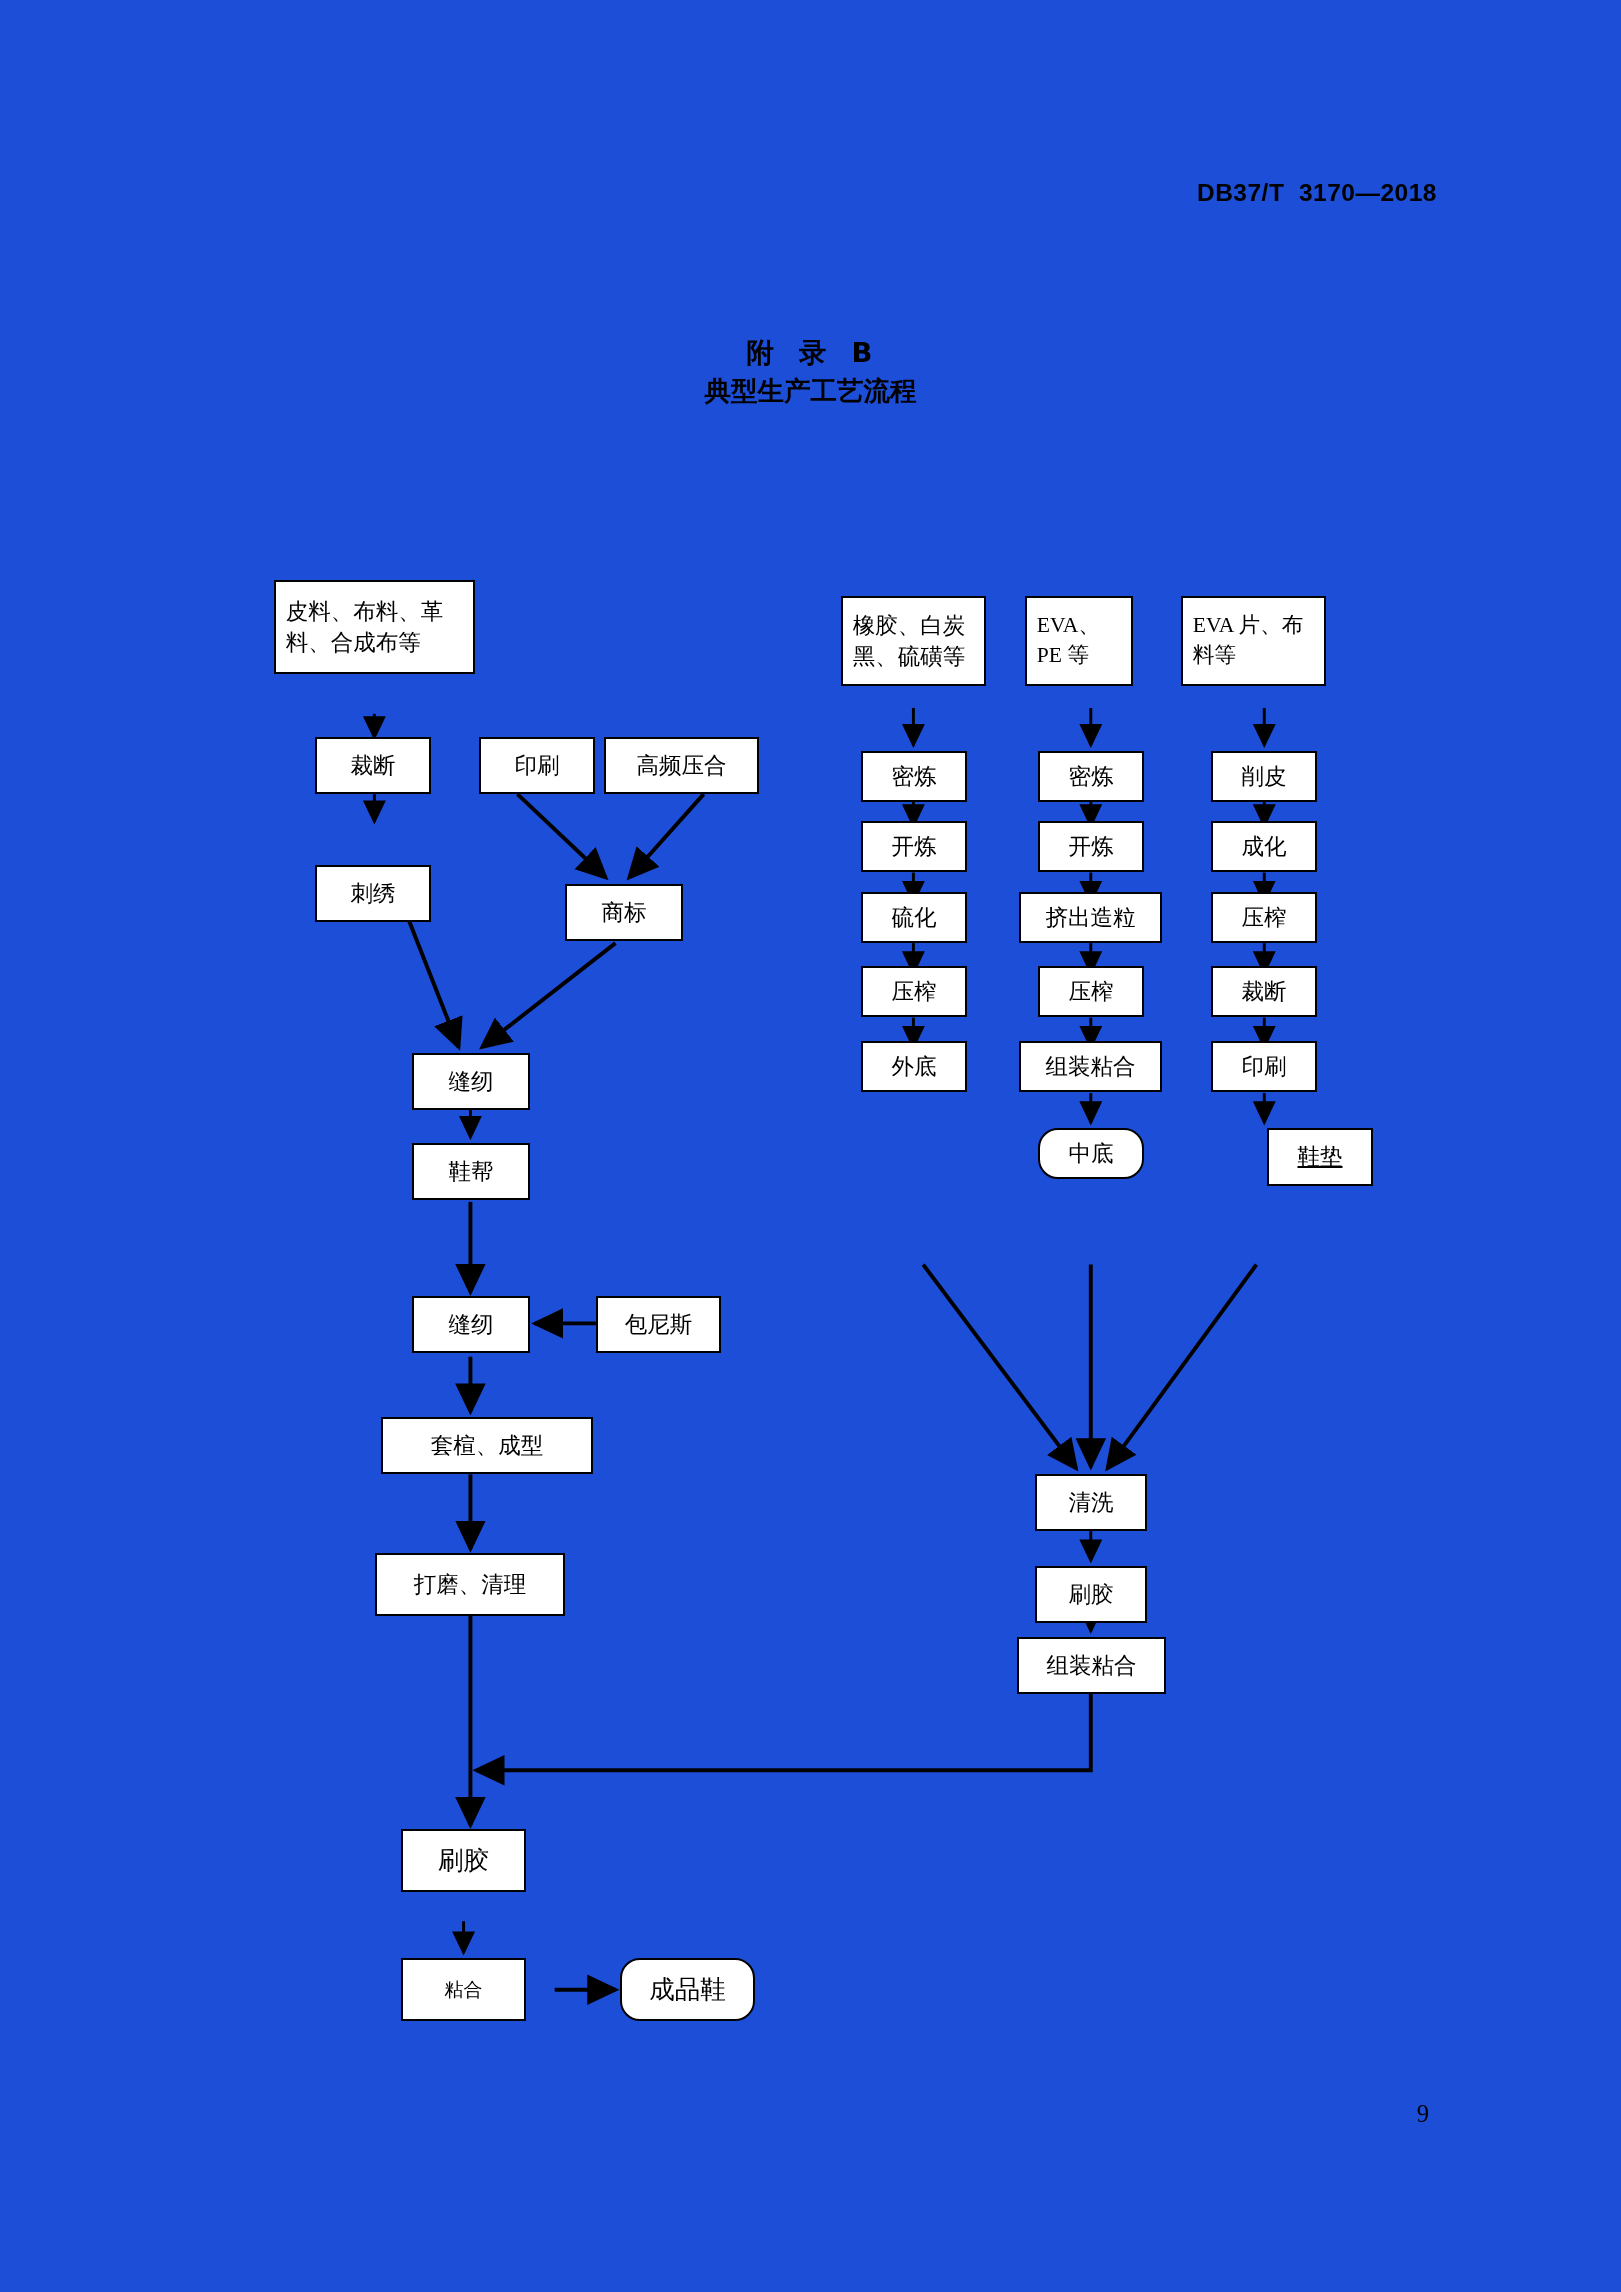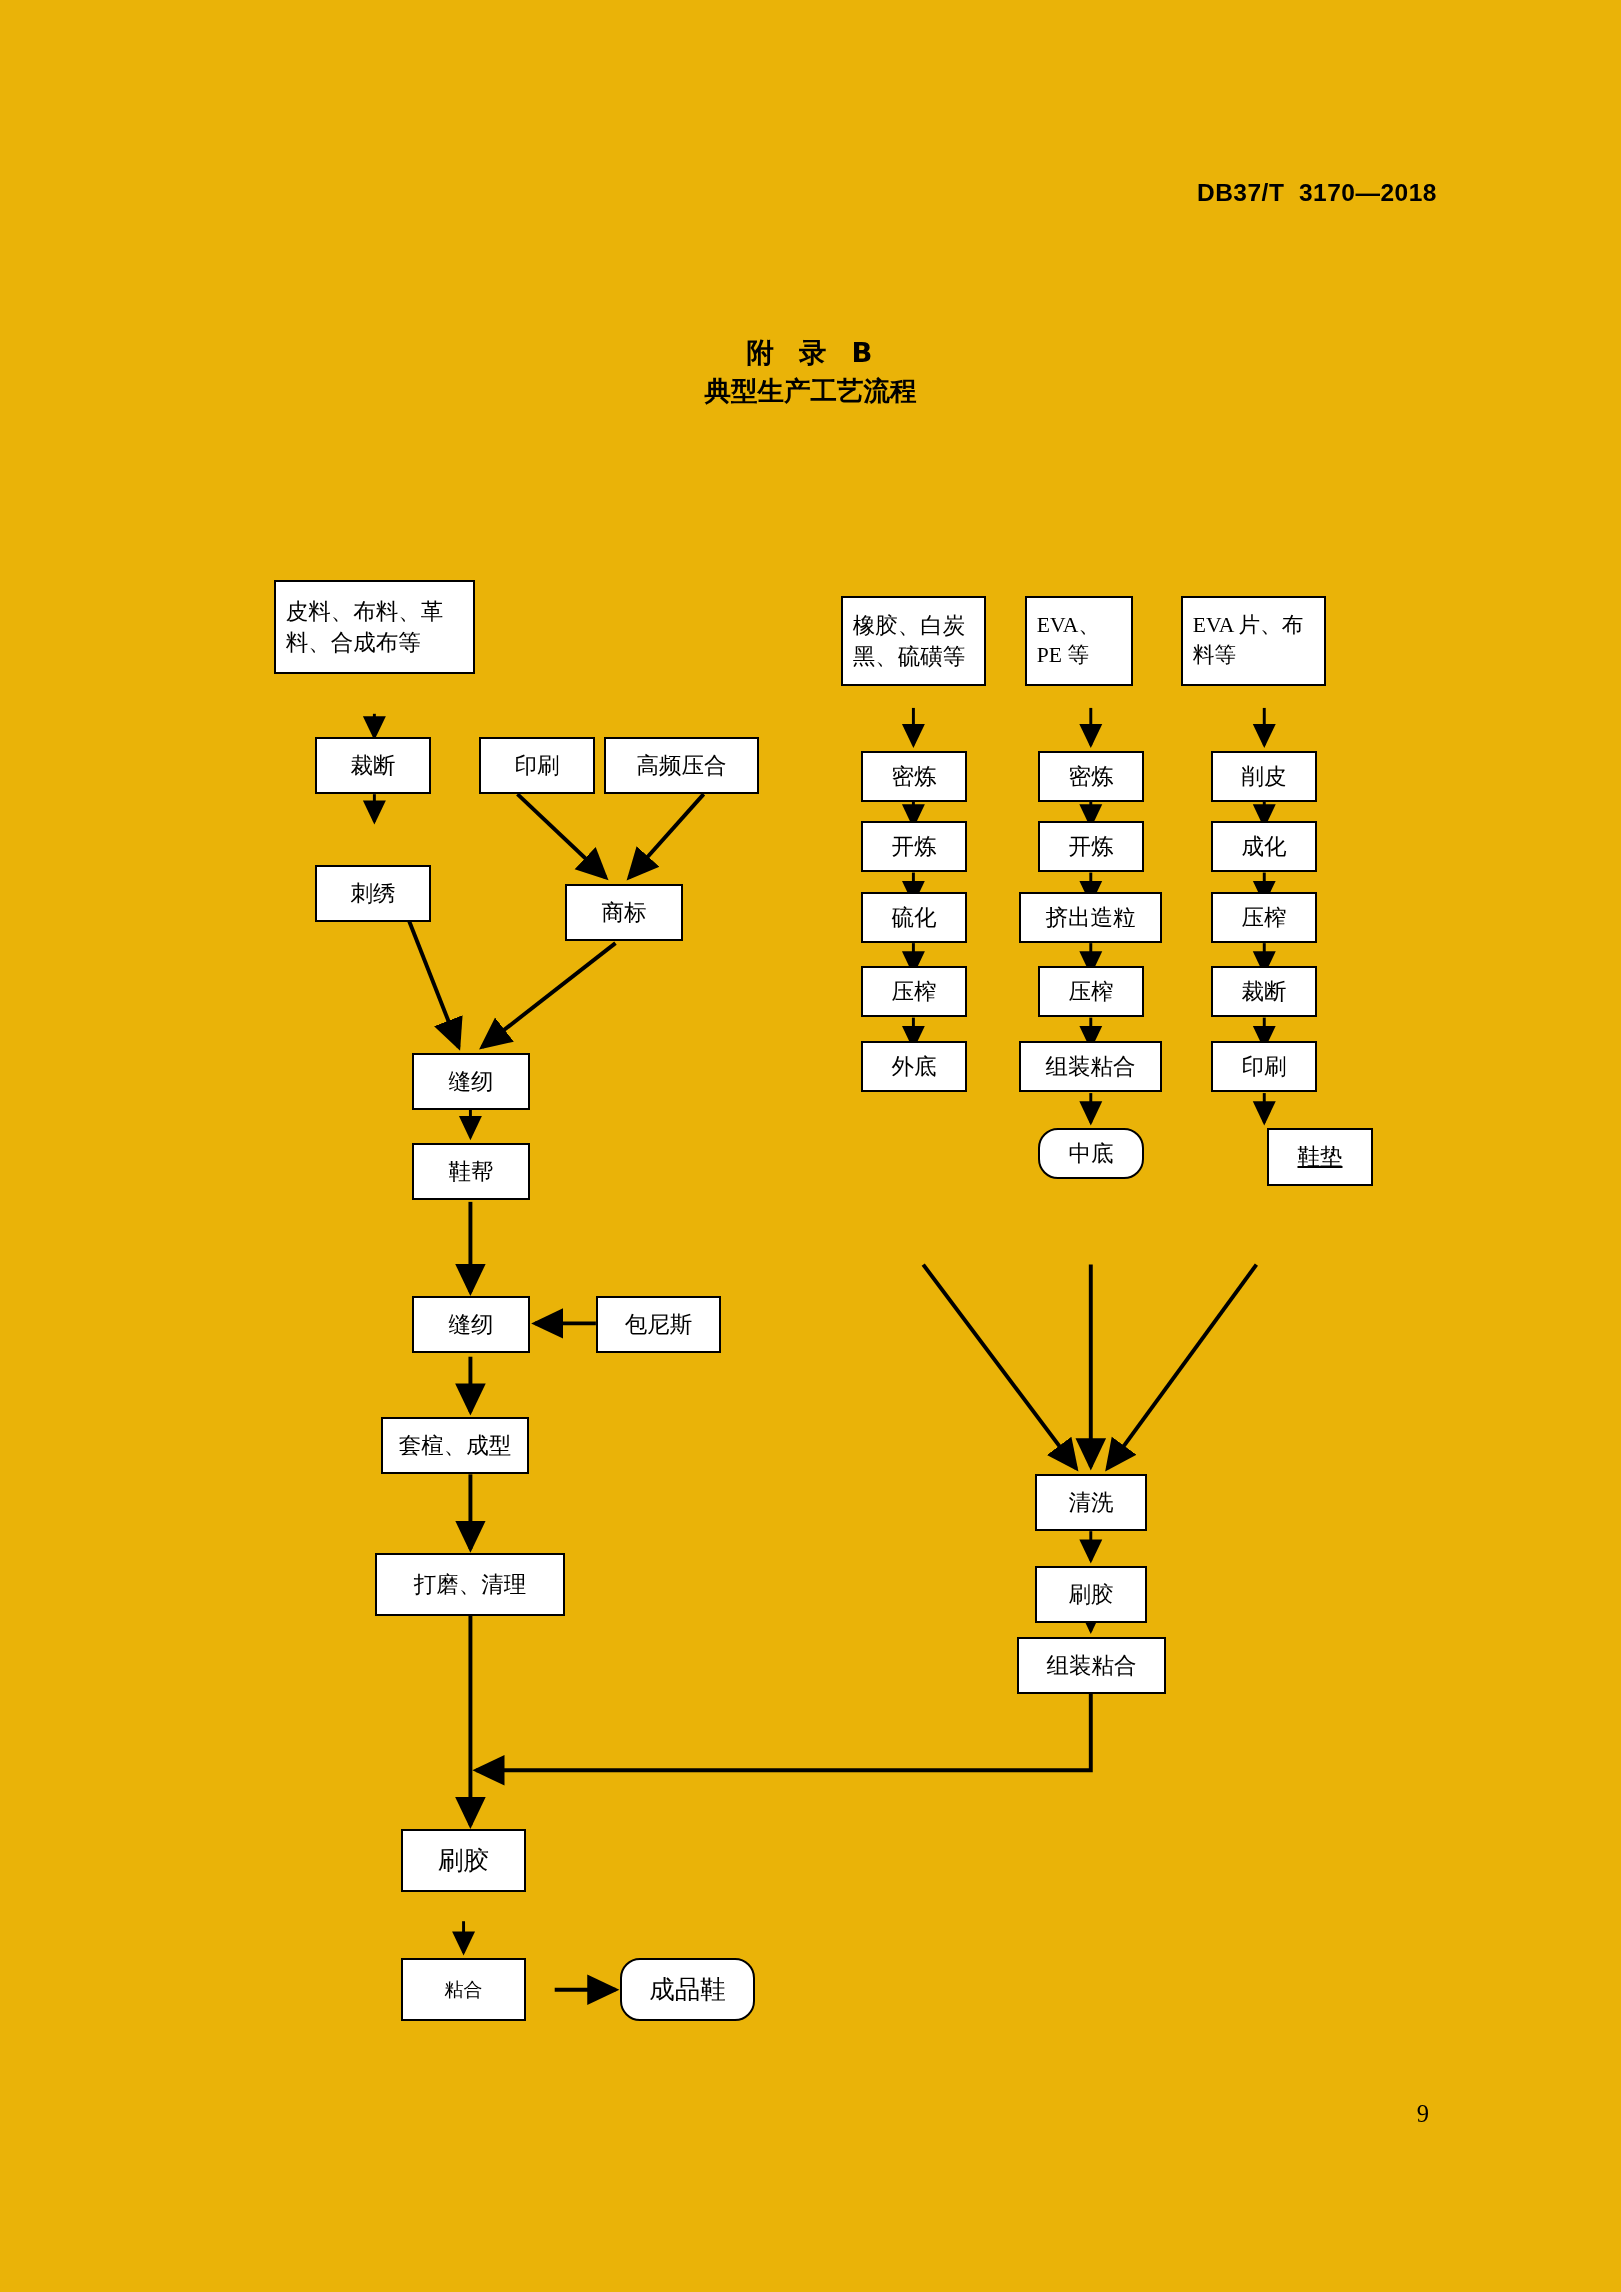--- a/index.html
+++ b/index.html
@@ -11,21 +11,21 @@
     width: 1621px;
     height: 2293px;
     position: relative;
     font-family: "Liberation Serif", "DejaVu Serif", serif;
     color: #000000;
     overflow: hidden;
   }
   .page {
     position: absolute;
     inset: 0;
-    background: #eab308;
+    background: #1d4ed8;
   }
   #doc-header {
     position: absolute;
     top: 179px;
     right: 184px;
     font-family: "Liberation Sans", "DejaVu Sans", sans-serif;
     font-size: 24.5px;
     font-weight: bold;
     letter-spacing: 0.5px;
     white-space: pre;
@@ -195,21 +195,21 @@
   <div class="fc-box" style="left:565px; top:884px; width:118px; height:57px;">商标</div>
 
   <div class="fc-box" style="left:412px; top:1053px; width:118px; height:57px;">缝纫</div>
 
   <div class="fc-box" style="left:412px; top:1143px; width:118px; height:57px;">鞋帮</div>
 
   <div class="fc-box" style="left:412px; top:1296px; width:118px; height:57px;">缝纫</div>
 
   <div class="fc-box" style="left:596px; top:1296px; width:125px; height:57px;">包尼斯</div>
 
-  <div class="fc-box" style="left:381px; top:1417px; width:148px; height:57px;">套楦、成型</div>
+  <div class="fc-box" style="left:381px; top:1417px; width:212px; height:57px;">套楦、成型</div>
 
   <div class="fc-box" style="left:375px; top:1553px; width:190px; height:63px;" style-note="">打磨、清理</div>
 
   <div class="fc-box" style="left:401px; top:1829px; width:125px; height:63px; font-size:25.5px;">刷胶</div>
 
   <div class="fc-box" style="left:401px; top:1958px; width:125px; height:63px; font-size:19px;text-align:right;">粘合</div>
 
   <div class="fc-box" style="left:620px; top:1958px; width:135px; height:63px; font-size:25.5px;border-radius:20px;">成品鞋</div>
 
   <div class="fc-box two-line" style="left:841px; top:596px; width:145px; height:90px;">橡胶、白炭黑、硫磺等</div>

